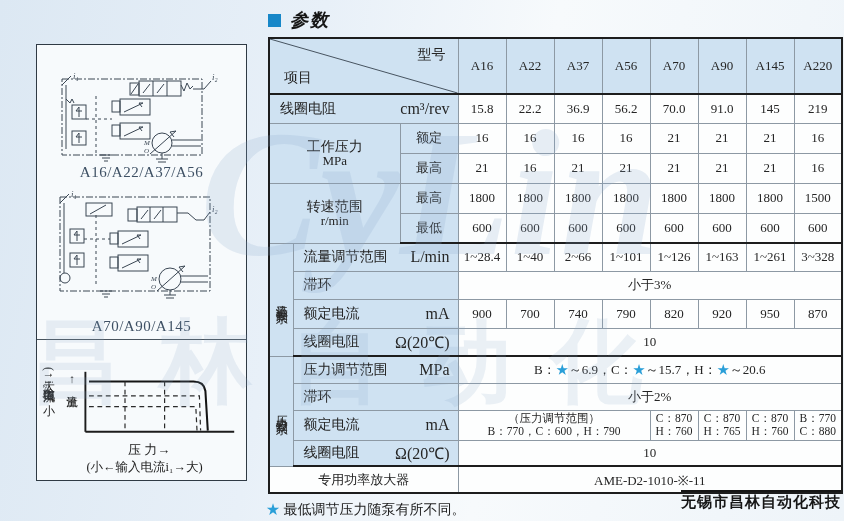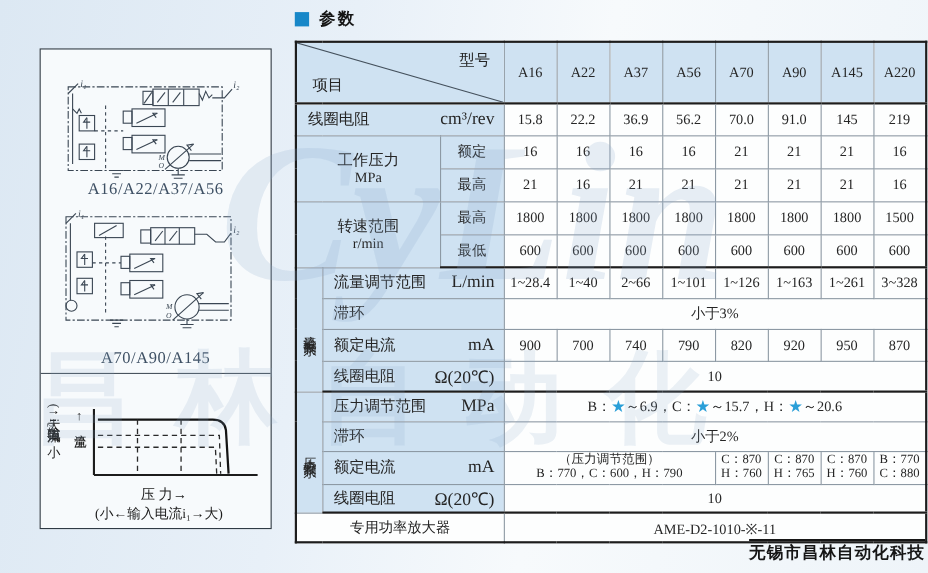--- a/index.html
+++ b/index.html
@@ -25,21 +25,21 @@
     font-size:12px;color:#1c1c1c;line-height:14px;letter-spacing:0.5px;}
   .yinner{position:absolute;left:23px;top:6px;writing-mode:vertical-rl;text-orientation:upright;
     font-size:11.5px;color:#1c1c1c;letter-spacing:1px;}
   .chart svg{position:absolute;left:18px;top:0;}
   .xlab1{position:absolute;top:74px;left:18px;width:180px;text-align:center;font-size:13px;color:#1c1c1c;}
   .xlab2{position:absolute;top:92px;left:6px;width:195px;text-align:center;font-size:12.5px;color:#1c1c1c;}
 
   
   .heading{position:absolute;left:268px;top:8px;display:flex;align-items:center;z-index:2;}
   .bullet{width:13px;height:13px;background:#1787c8;margin-right:9px;}
-  .heading-text{font-family:"Liberation Sans",sans-serif;font-weight:bold;font-size:15px;color:#151515;letter-spacing:2px;}
+  .heading-text{font-family:"Liberation Sans",sans-serif;font-weight:bold;font-size:18px;color:#151515;letter-spacing:2px;font-style:italic;}
 
   
   table.params{position:absolute;left:268px;top:37px;width:573px;border-collapse:collapse;
     table-layout:fixed;z-index:2;background:#fdfefe;}
   table.params{border:2px solid #1d1d1d;}
   .params td{border:1px solid #8d99a4;padding:0;text-align:center;vertical-align:middle;
     font-size:13px;color:#252525;overflow:hidden;}
   .params td.tb{border-bottom:2px solid #1d1d1d;}
   .blue{background:#cfe2f2;}
   .corner{position:relative;}
@@ -424,15 +424,18 @@
       <tr style="height:27px">
         <td colspan="3">专用功率放大器</td>
         <td colspan="8" class="span-cell">AME-D2-1010-※-11</td>
       </tr>
     </tbody>
   </table>
 
   <div class="wm wm-logo">CyLin</div>
   <div class="wm wm-big">昌林自动化</div>
 
+  <div class="footnote">
+    <span class="star">★</span><span> 最低调节压力随泵有所不同。</span>
+  </div>
   <div class="company">无锡市昌林自动化科技</div>
 
 </div>
 
 </body></html>

